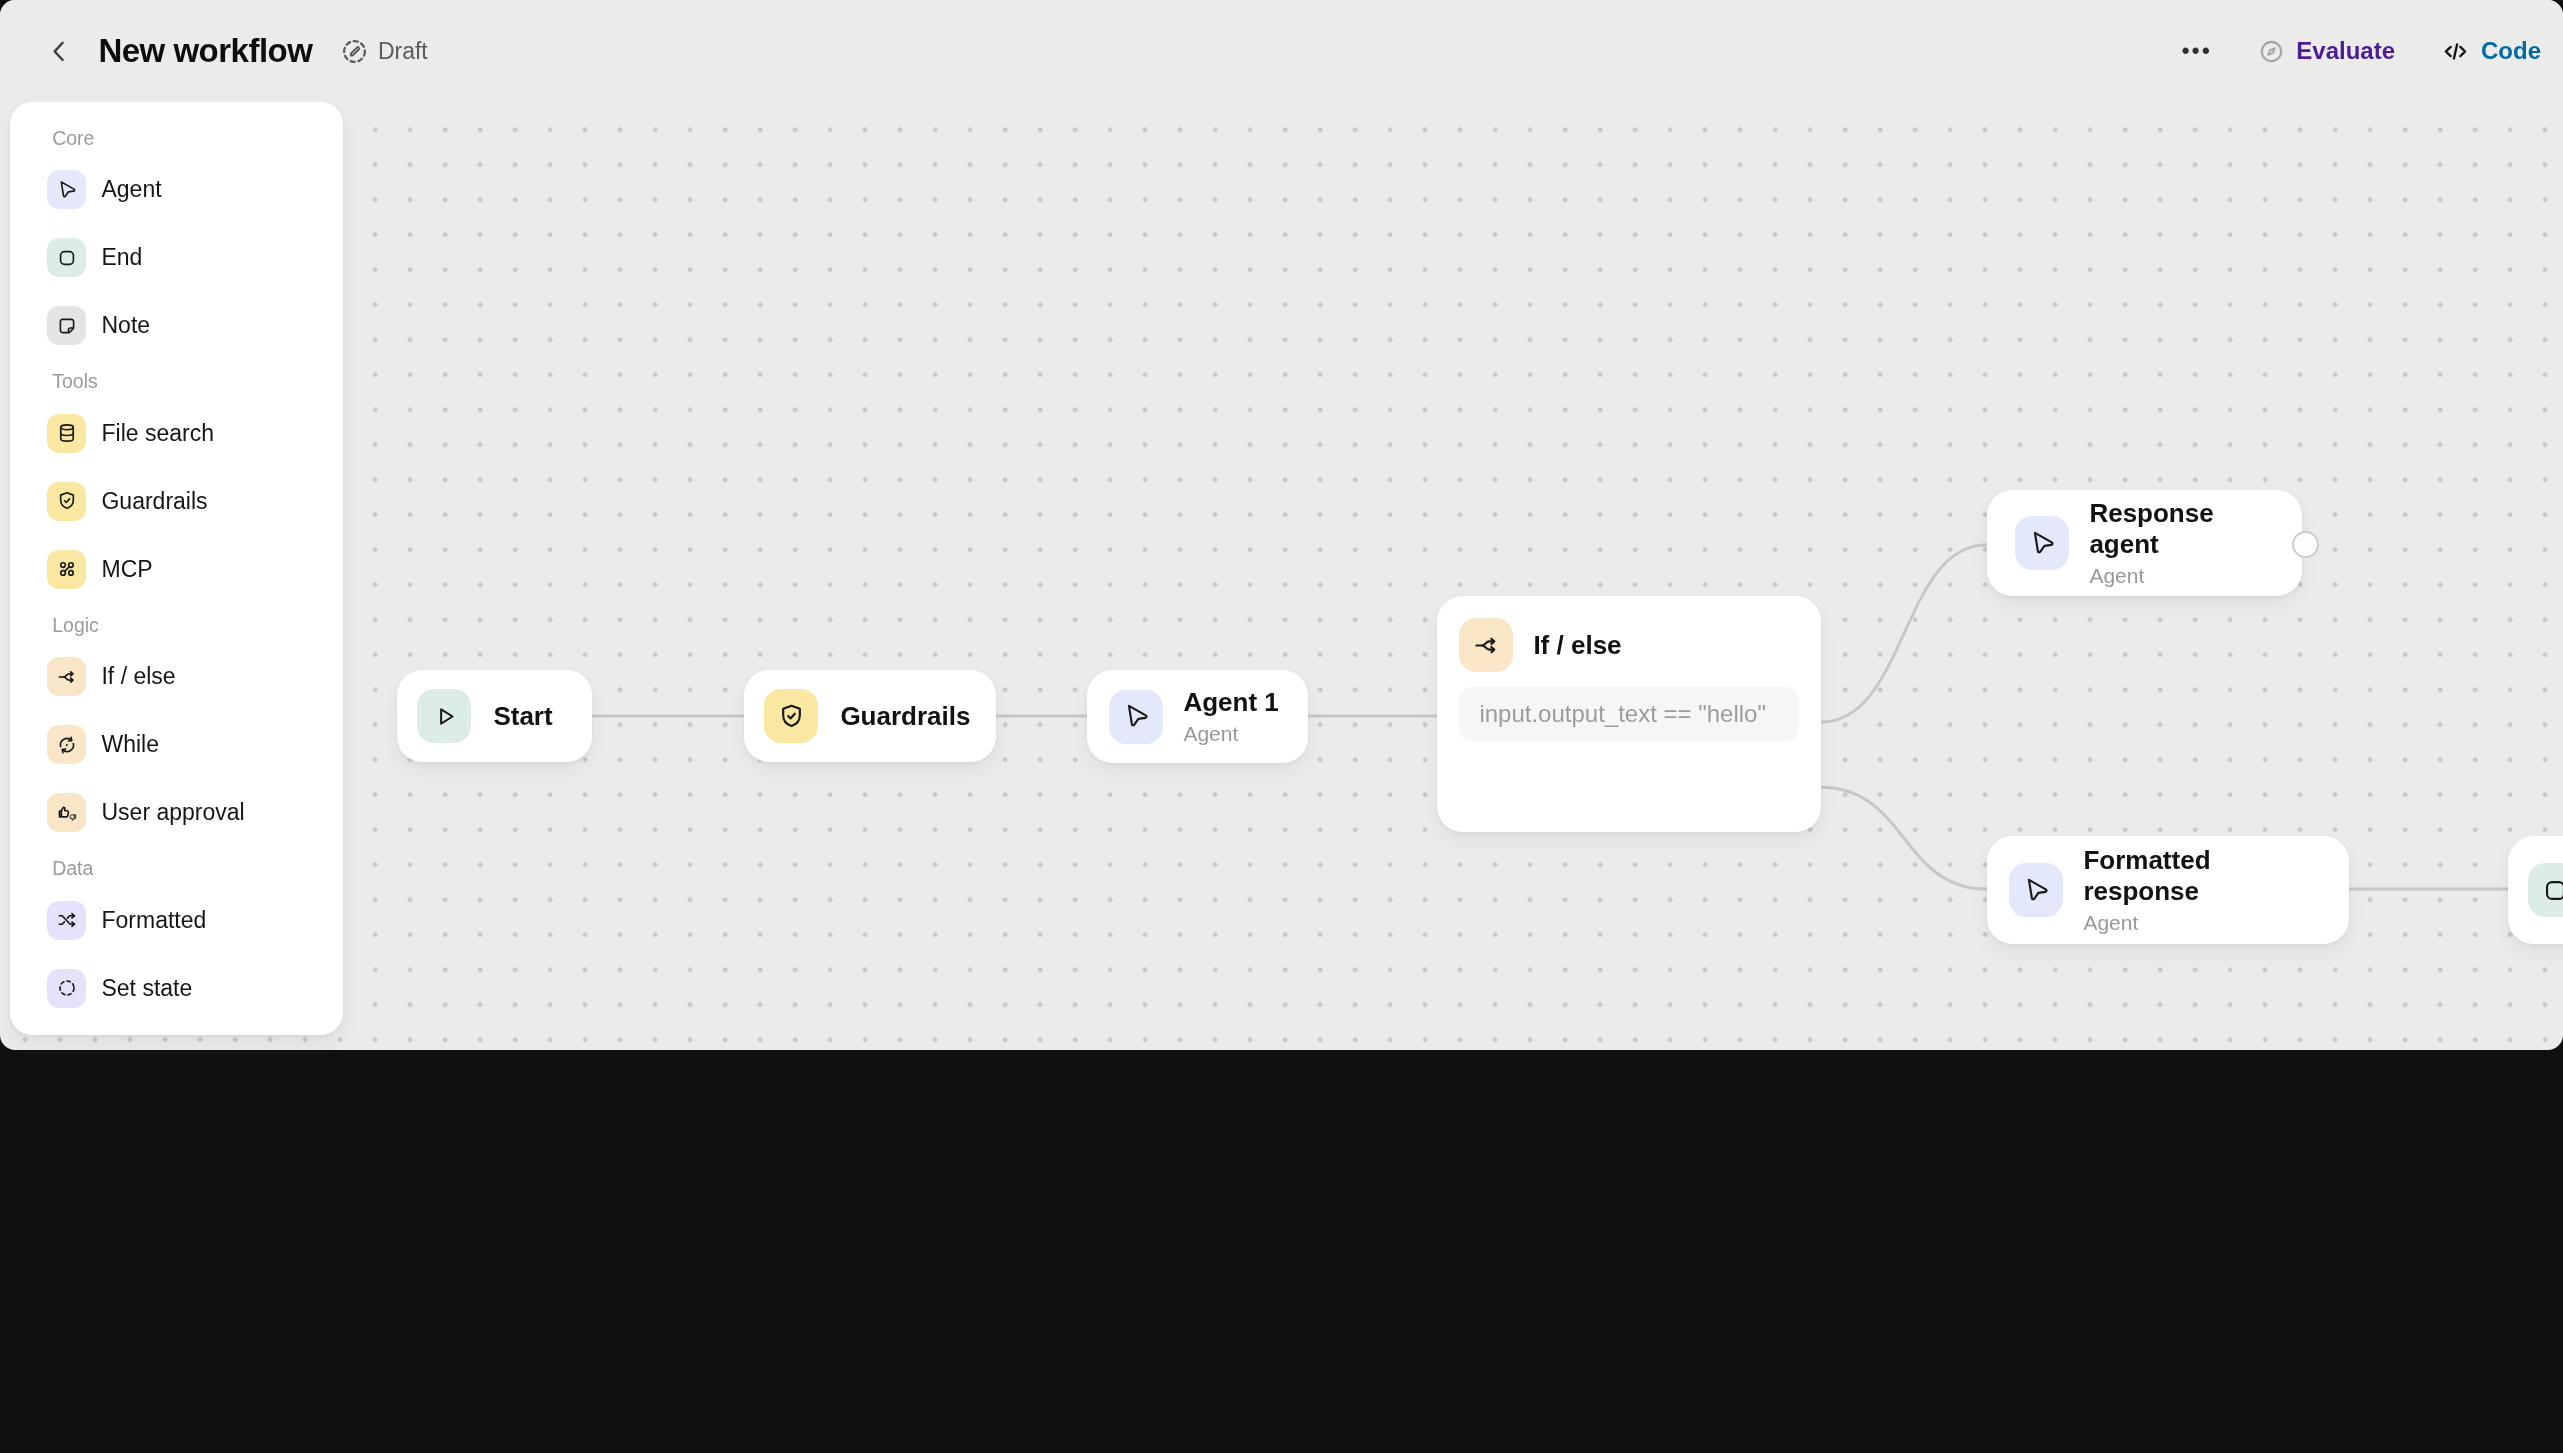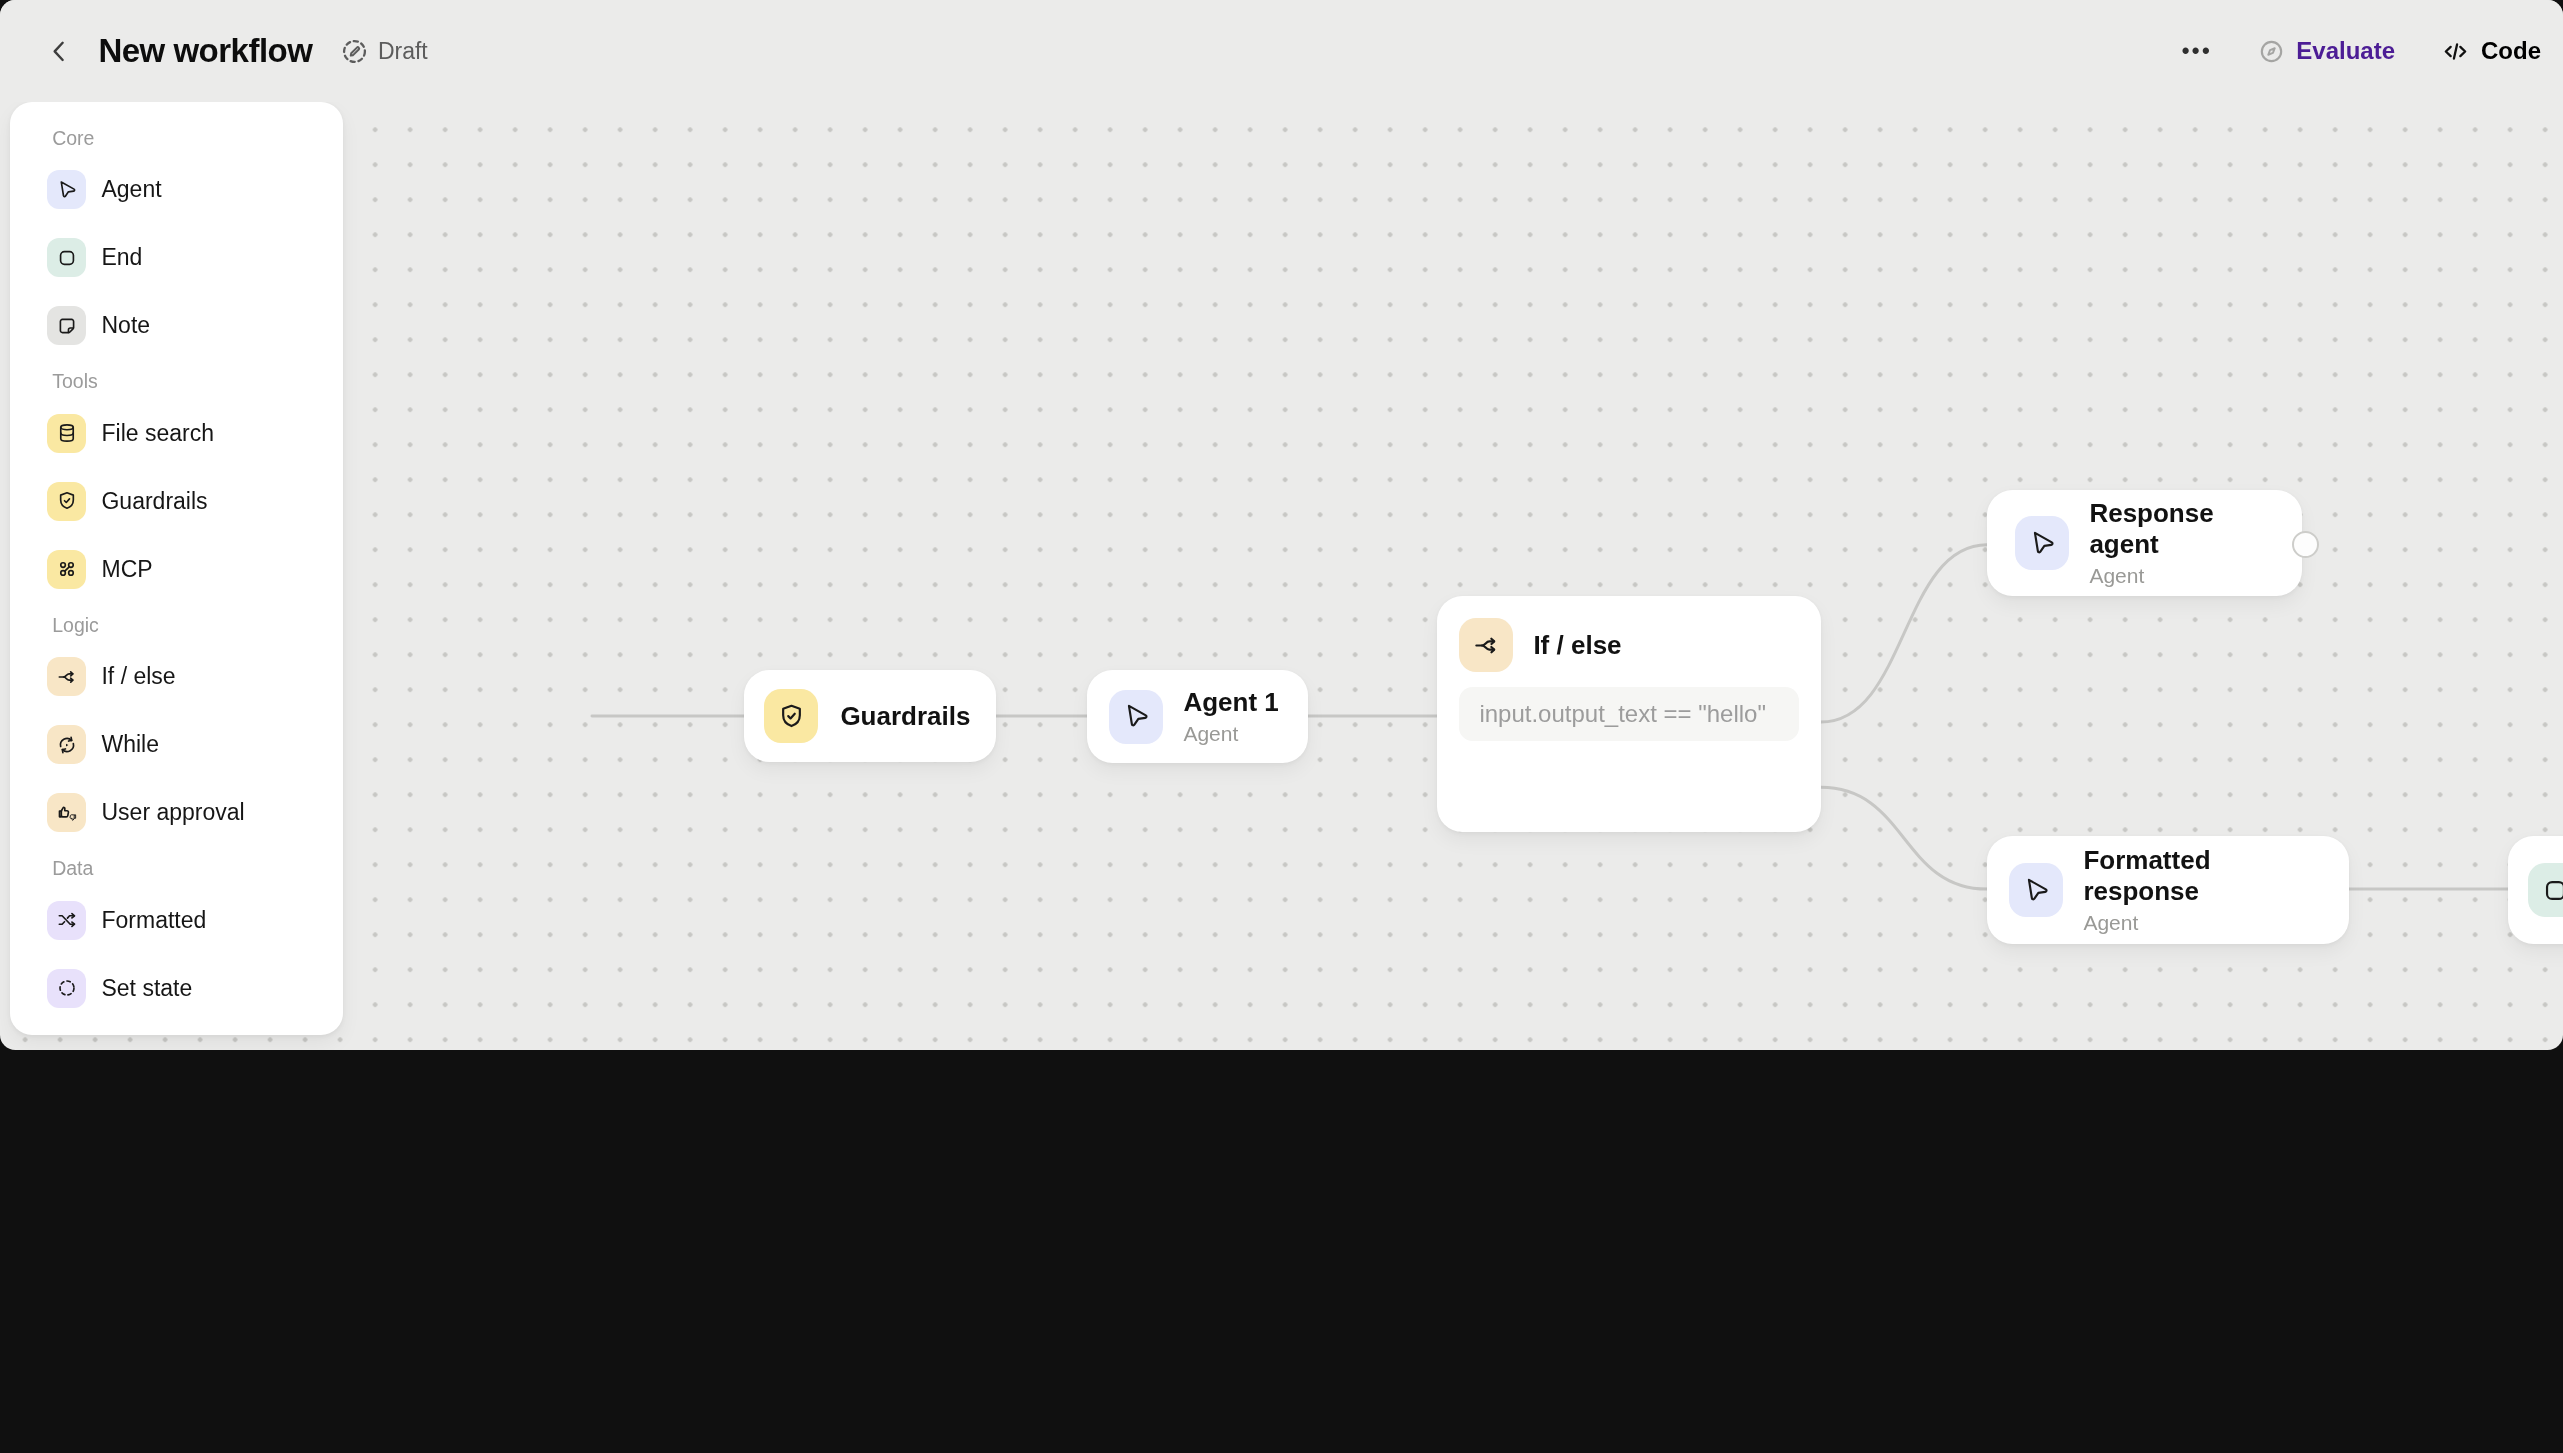--- a/index.html
+++ b/index.html
@@ -15,21 +15,21 @@
   
   .header{position:absolute;top:0;left:0;right:0;height:102px;display:flex;align-items:center;justify-content:space-between;padding:0 22px 0 41px;background:#ebebea;z-index:10;}
   .hdr-left{display:flex;align-items:center;gap:20.4px;}
   .back-btn{width:37px;height:37px;display:flex;align-items:center;justify-content:center;cursor:pointer;}
   .page-title{font-size:33px;font-weight:700;letter-spacing:-0.5px;color:#0d0d0d;}
   .draft-badge{display:flex;align-items:center;gap:9.3px;margin-left:6.8px;color:#5c5c5c;font-size:23px;font-weight:500;}
   .hdr-right{display:flex;align-items:center;gap:46px;}
   .menu-dots{font-size:22px;letter-spacing:2.5px;color:#2f2f2f;font-weight:700;cursor:pointer;}
   .hdr-act{display:flex;align-items:center;gap:11px;font-size:24px;font-weight:600;cursor:pointer;}
   .hdr-act.disabled{color:#4c1d95;cursor:default;}
-  .hdr-act.dark{color:#000000;}
+  .hdr-act.dark{color:#0369a1;}
   .pill-group{display:flex;align-items:center;gap:13.6px;}
   .pill{height:56px;border-radius:847px;display:flex;align-items:center;gap:12px;font-size:24px;font-weight:600;cursor:pointer;}
   .pill.preview{background:#dfdfde;color:#111;padding:0 30.5px;}
   .pill.publish{background:#0d0d0d;color:#fff;padding:0 36px;}
 
   
   .canvas{position:absolute;top:102px;left:0;right:0;bottom:0;
     background-image:radial-gradient(#c7c7c4 2px,transparent 2.5px);
     background-size:35px 35px;background-position:7.6px 10.2px;overflow:hidden;}
   .wires{position:absolute;inset:0;z-index:1;}
@@ -258,20 +258,28 @@
       <div class="side-item">
         <span class="side-ic ac-data">
           <svg width="22" height="22" viewBox="0 0 24 24">
               <circle class="stroke-ic" cx="12" cy="12" r="7.6" stroke-dasharray="3.7 3.4"></circle>
             </svg>
         </span>
         <span class="side-item-label">Set state</span>
       </div>
     </div>
 
+    <div class="node node-simple n-start">
+      <span class="node-ic ac-end">
+        <svg width="27" height="27" viewBox="0 0 24 24">
+            <path class="stroke-ic" d="M9 5.6v12.8L19.2 12z"></path>
+          </svg>
+      </span>
+      <span class="node-title">Start</span>
+    </div>
 
     <div class="node node-simple n-guardrails">
       <span class="node-ic ac-tool">
         <svg width="29" height="29" viewBox="0 0 24 24">
           <path class="stroke-ic" d="M12 3.1 18.9 5.6v5.3c0 4.4-2.95 7.6-6.9 9-3.95-1.4-6.9-4.6-6.9-9V5.6L12 3.1z"></path>
           <path class="stroke-ic" d="m9.3 11.7 1.9 1.9 3.5-3.9"></path>
         </svg>
       </span>
       <span class="node-title">Guardrails</span>
     </div>

